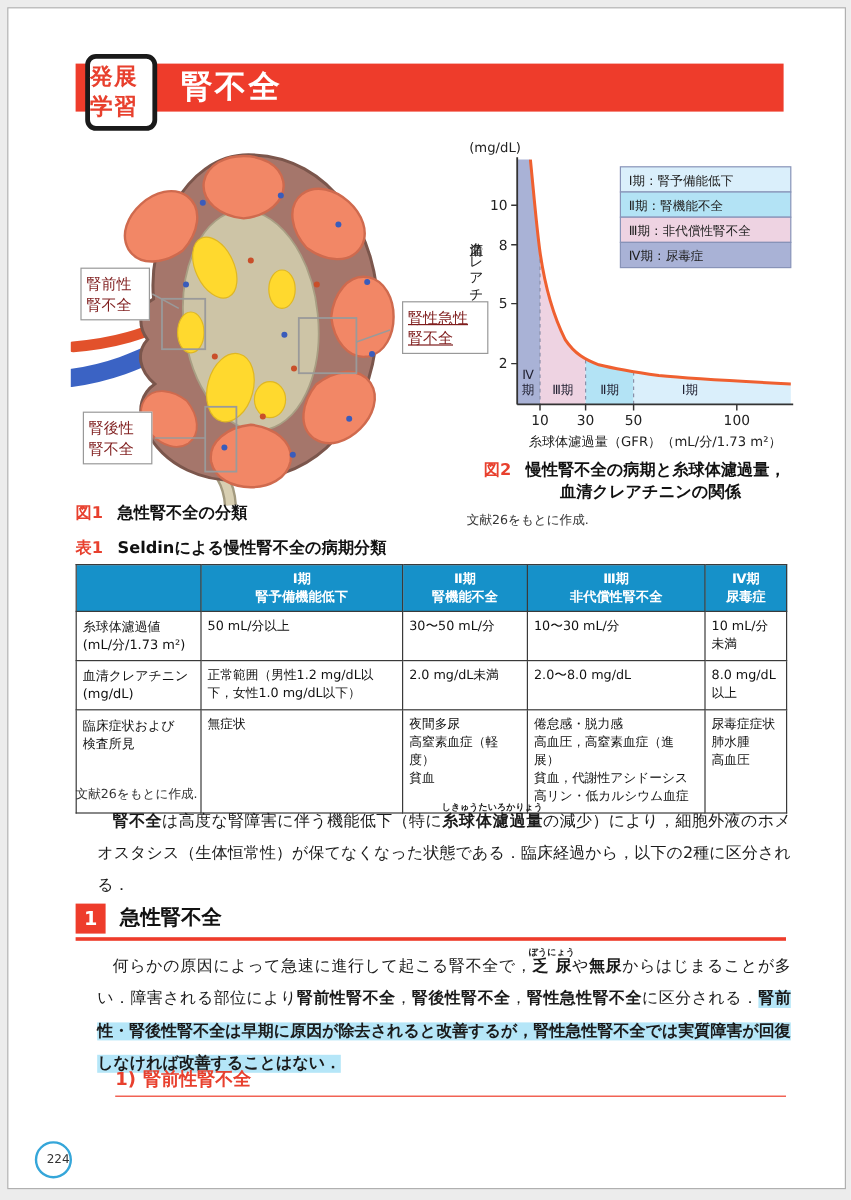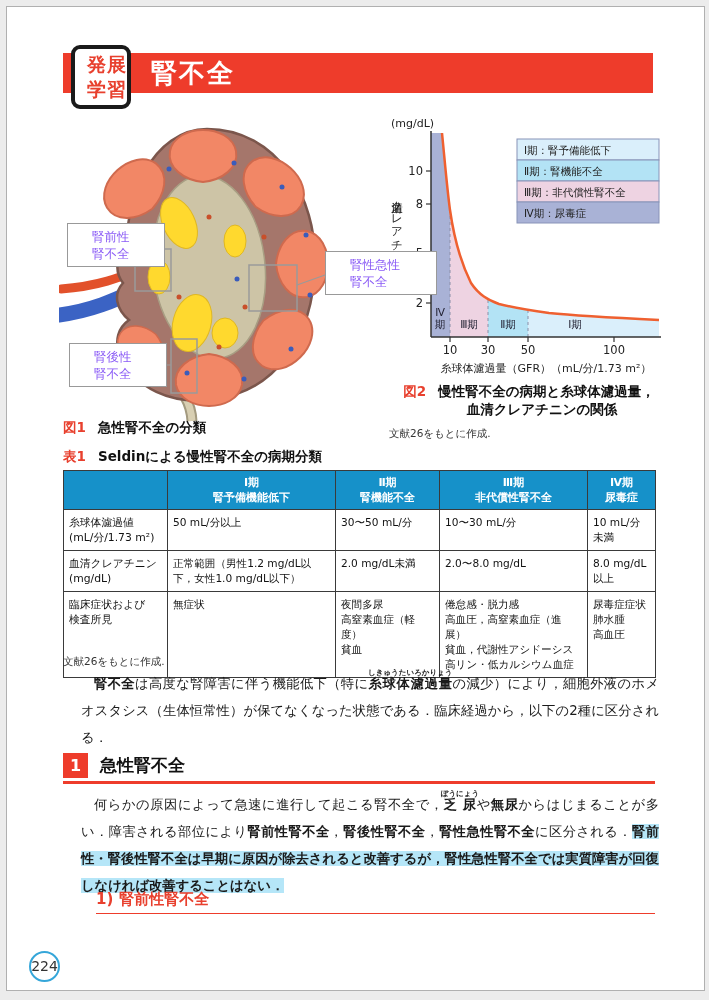--- a/index.html
+++ b/index.html
@@ -17,30 +17,30 @@
 
   
   .banner{left:56px;top:46px;width:590px;height:40px;background:#ee3c2b;}
   .banner .title{
     position:absolute;left:88px;top:0;line-height:40px;
     color:#fff;font-size:26px;font-weight:bold;letter-spacing:2px;
   }
   .badge{
     left:64px;top:38px;width:52px;height:56px;background:#fff;
     border:4px solid #1a1a1a;border-radius:9px;z-index:5;
-    display:flex;flex-direction:column;align-items:flex-end;justify-content:center;
+    display:flex;flex-direction:column;align-items:flex-start;justify-content:center;
   }
   .badge div{color:#e8402e;font-size:19px;font-weight:bold;line-height:25px;letter-spacing:1px;}
 
   
   .fig1{left:52px;top:110px;width:336px;height:306px;}
   .kidney-label{
     position:absolute;background:#fff;border:1.5px solid #999;
-    padding:4px 24px;font-size:12.5px;line-height:17px;white-space:pre-line;
-    color:#8b5cf6;z-index:4;
+    padding:4px 4px;font-size:12.5px;line-height:17px;white-space:pre-line;
+    color:#7f1d1d;z-index:4;
   }
   .cap{font-size:13.5px;font-weight:bold;color:#111;text-align:center;}
   .cap .tag{color:#e8402e;margin-right:12px;}
   .source{font-size:10.5px;color:#333;}
 
   
   .fig2cap{left:382px;top:376px;width:280px;}
   .fig2cap .l2{margin-left:26px;}
 
   
@@ -82,21 +82,21 @@
   }
   .sub-head{
     left:89px;top:882px;width:559px;height:24px;border-bottom:1.5px solid #ee3c2b;
     font-size:15px;font-weight:bold;color:#e8402e;line-height:20px;
   }
   .sub-head .n{margin-right:6px;}
 
   
   .pgnum{
     left:22px;top:944px;width:27px;height:27px;border:2px solid #35a6d9;border-radius:50%;
-    text-align:center;line-height:27px;font-size:14px;color:#333;background:#fff;
+    text-align:right;line-height:27px;font-size:10px;color:#333;background:#fff;
   }
   .foot-text{left:89px;top:951px;font-size:12px;font-weight:bold;color:#222;}
 
   svg text{font-family:"DejaVu Sans",sans-serif;}
 </style>
 </head>
 <body>
 
 <div class="page">
 
@@ -168,21 +168,21 @@
       </g>
       <g stroke="#9a9a9a" stroke-width="1.2">
         <line x1="68" y1="128" x2="90" y2="140"></line>
         <line x1="238" y1="168" x2="266" y2="158"></line>
         <line x1="70" y1="248" x2="112" y2="248"></line>
       </g>
     </svg>
   </div>
   <div class="kidney-label abs" style="left:60px;top:216px;width:48px;">腎前性
 腎不全</div>
-  <div class="kidney-label abs" style="left:318px;top:244px;width:62px;">腎性急性
+  <div class="kidney-label abs" style="left:328px;top:244px;width:62px;text-decoration:underline;">腎性急性
 腎不全</div>
   <div class="kidney-label abs" style="left:62px;top:336px;width:48px;">腎後性
 腎不全</div>
   <div class="abs cap" style="left:56px;top:412px;">
     <span class="tag">図1</span><span>急性腎不全の分類</span>
   </div>
 
   <div class="abs" style="left:382px;top:106px;width:286px;height:266px;">
     <svg width="286" height="266" viewBox="0 0 286 266">
 

